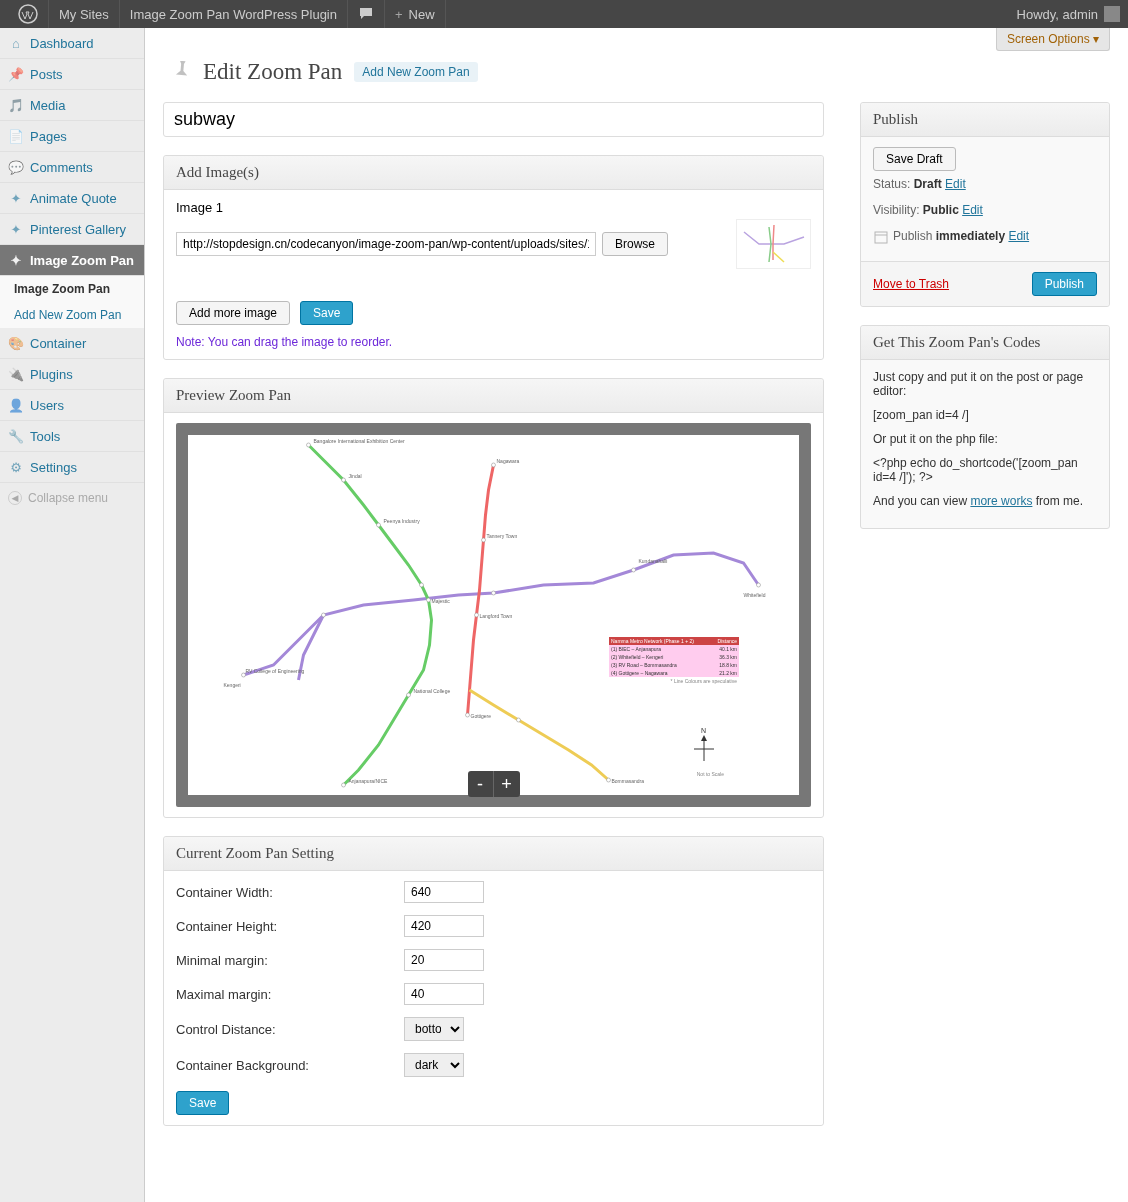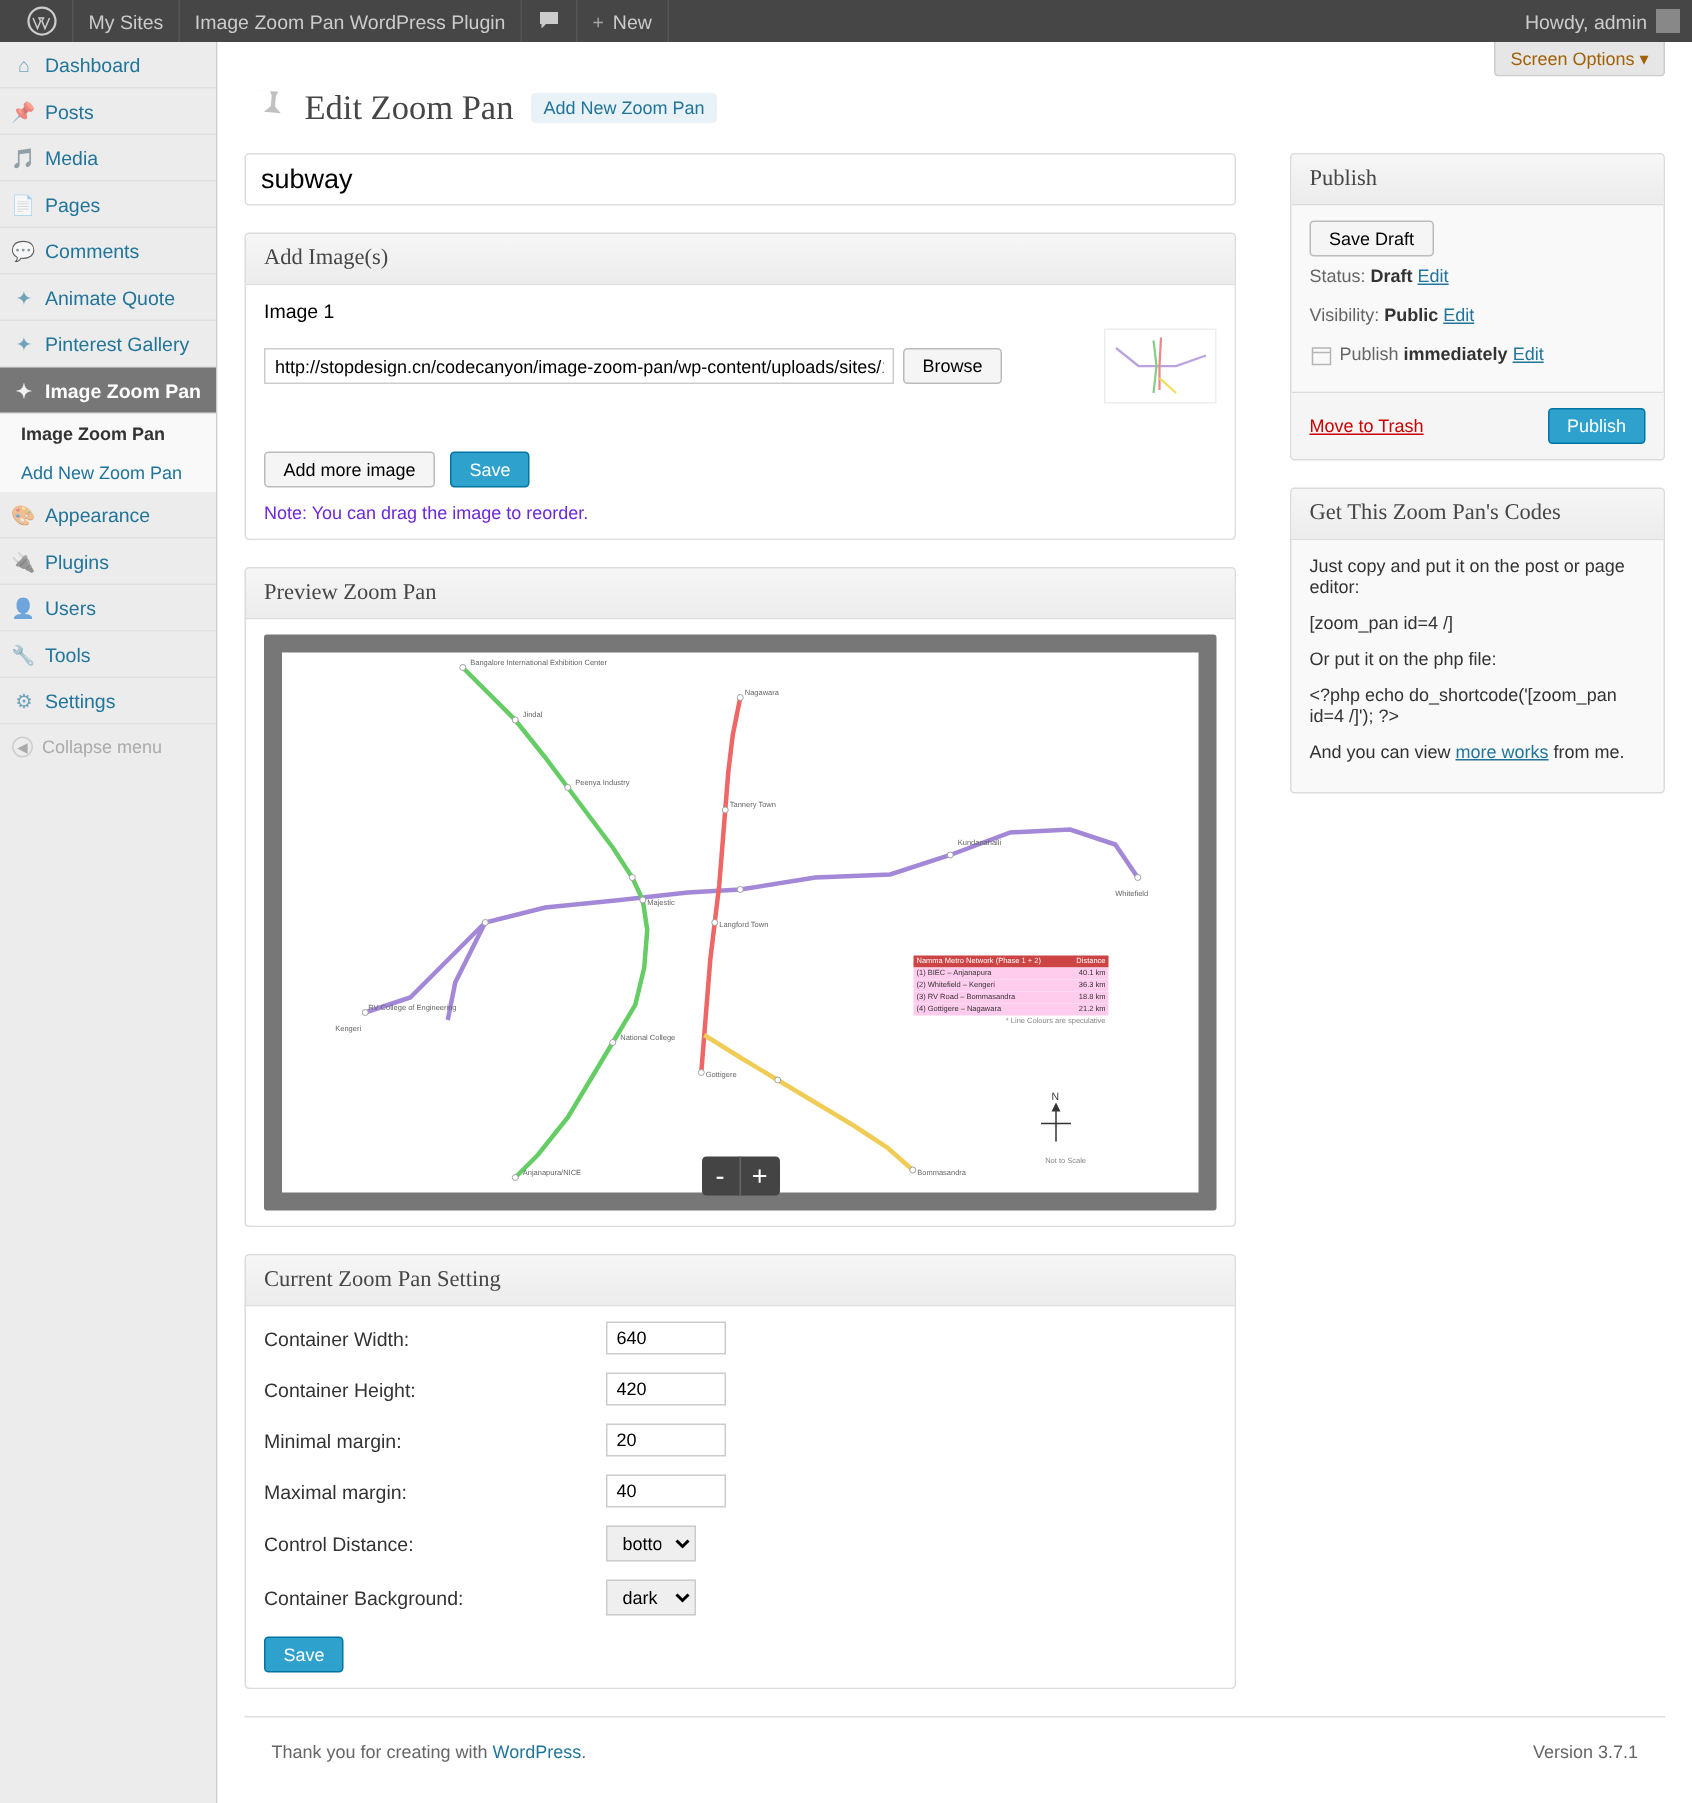--- a/index.html
+++ b/index.html
@@ -162,21 +162,21 @@
     <div class="menu-item current">
         <span class="mi-icon">✦</span>
         <span>Image Zoom Pan</span>
       </div>
     <div class="submenu">
       <div class="submenu-item active">Image Zoom Pan</div>
       <div class="submenu-item link">Add New Zoom Pan</div>
     </div>
     <div class="menu-item">
         <span class="mi-icon">🎨</span>
-        <span>Appearance</span>
+        <span>Container</span>
       </div>
     <div class="menu-item">
         <span class="mi-icon">🔌</span>
         <span>Plugins</span>
       </div>
     <div class="menu-item">
         <span class="mi-icon">👤</span>
         <span>Users</span>
       </div>
     <div class="menu-item">
@@ -384,18 +384,14 @@
             <p>Just copy and put it on the post or page editor:</p>
             <p>[zoom_pan id=4 /]</p>
             <p>Or put it on the php file:</p>
             <p>&lt;?php echo do_shortcode('[zoom_pan id=4 /]'); ?&gt;</p>
             <p><span>And you can view </span><a>more works</a><span> from me.</span></p>
           </div>
         </div>
       </div>
     </div>
 
-    <div class="footer">
-      <div><span>Thank you for creating with </span><a>WordPress</a>.</div>
-      <div>Version 3.7.1</div>
-    </div>
   </div>
 </div>
 
 </body></html>

